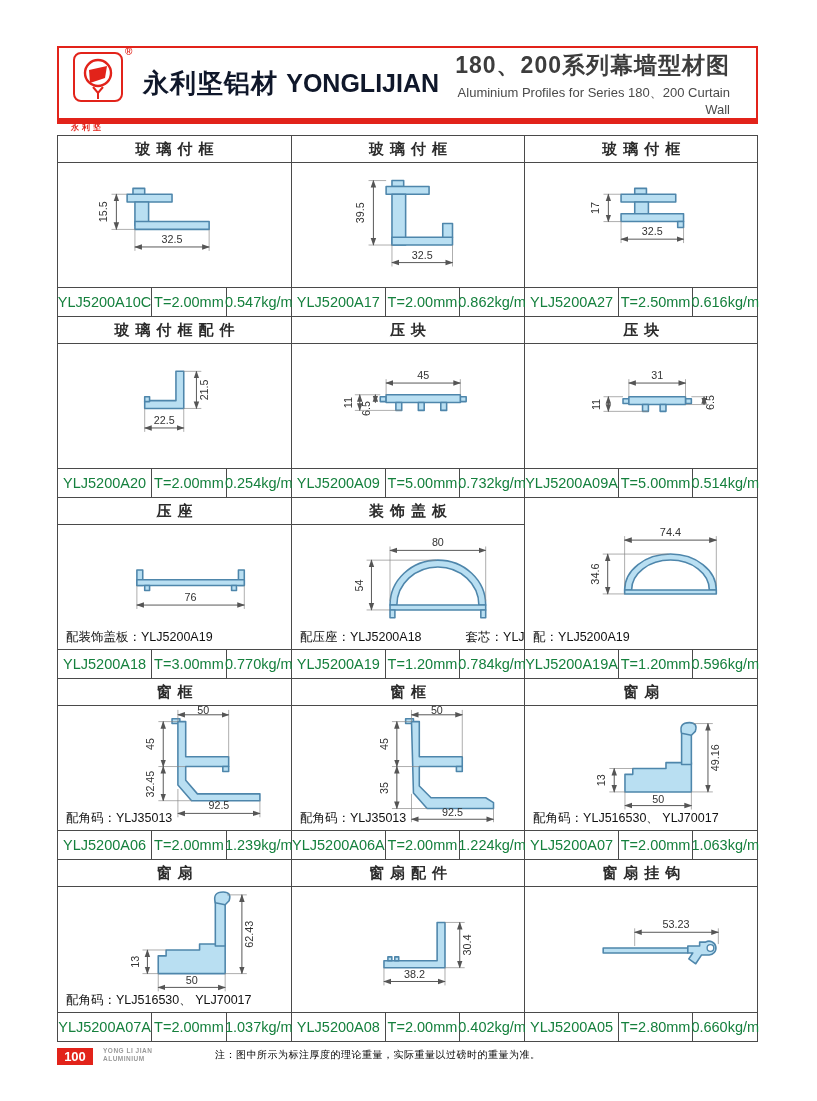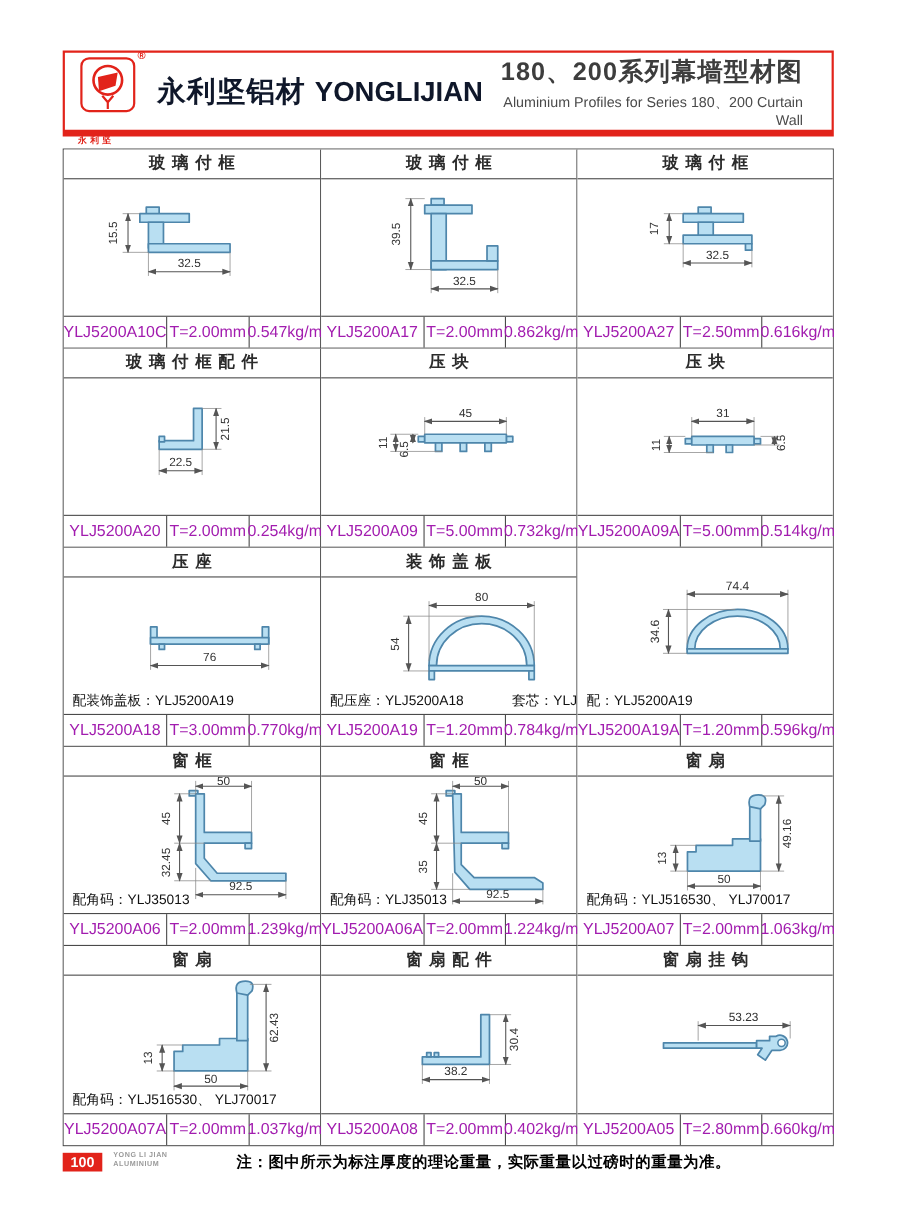--- a/index.html
+++ b/index.html
@@ -26,36 +26,36 @@
     border:1.5px solid #4a4a4a; }
   .cell { position:relative; display:flex; flex-direction:column; border-right:1.5px solid #4a4a4a; border-bottom:1.5px solid #4a4a4a; background:#fff; }
   .cell:nth-child(3n) { border-right:none; }
   .cell:nth-child(n+13) { border-bottom:none; }
   .cell-title { height:27px; line-height:26px; text-align:center; border-bottom:1.5px solid #4a4a4a;
     font-size:15px; font-weight:600; color:#2b2b2b; letter-spacing:6px; padding-left:6px; }
   .cell-body { flex:1; position:relative; overflow:hidden; }
   .cell-body svg.draw { position:absolute; left:0; top:0; width:100%; height:100%; }
   .note { position:absolute; left:8px; bottom:3px; font-size:12.5px; color:#111; display:flex; gap:44px; white-space:nowrap; }
   .cell-info { height:29px; border-top:1.5px solid #4a4a4a; display:flex; align-items:stretch; }
-  .info { display:flex; align-items:center; justify-content:center; font-size:14.5px; color:#a21caf; }
+  .info { display:flex; align-items:center; justify-content:center; font-size:14.5px; color:#15803d; }
   .info.model { width:40%; }
   .info.thick { width:32%; border-left:1.5px solid #4a4a4a;text-align:right; }
   .info.weight { width:28%; border-left:1.5px solid #4a4a4a; }
 
   
   .pf { fill:#b9dff2; stroke:#4e86ab; stroke-width:1.6; stroke-linejoin:round; }
   line.dim { stroke:#555; stroke-width:1; }
   line.ext { stroke:#888; stroke-width:0.7; }
   text.dt { font:11px "Liberation Sans", sans-serif; fill:#333; text-anchor:middle; }
 
   
   .page-box { position:absolute; left:57px; top:1048px; width:36px; height:17px; background:#e2231a;
     color:#fff; font-size:13px; font-weight:bold; text-align:center; line-height:17px; }
   .footer-brand { position:absolute; left:103px; top:1047px; font-size:6.5px; color:#9a9a9a; line-height:1.25; font-weight:bold; letter-spacing:0.5px; }
-  .footer-note { position:absolute; left:215px; top:1048px; font-size:14px; color:#000; font-weight:700; letter-spacing:0.5px; }
+  .footer-note { position:absolute; left:215px; top:1048px; font-size:10px; color:#000; font-weight:400; letter-spacing:0.5px; }
 </style>
 </head>
 <body>
 
 <svg width="0" height="0" style="position:absolute">
   <defs>
     <marker id="arrE" viewBox="0 0 10 10" refX="9" refY="5" markerWidth="8" markerHeight="8" orient="auto-start-reverse">
       <path d="M0,1.5 L10,5 L0,8.5 z" fill="#555"></path>
     </marker>
   </defs>

